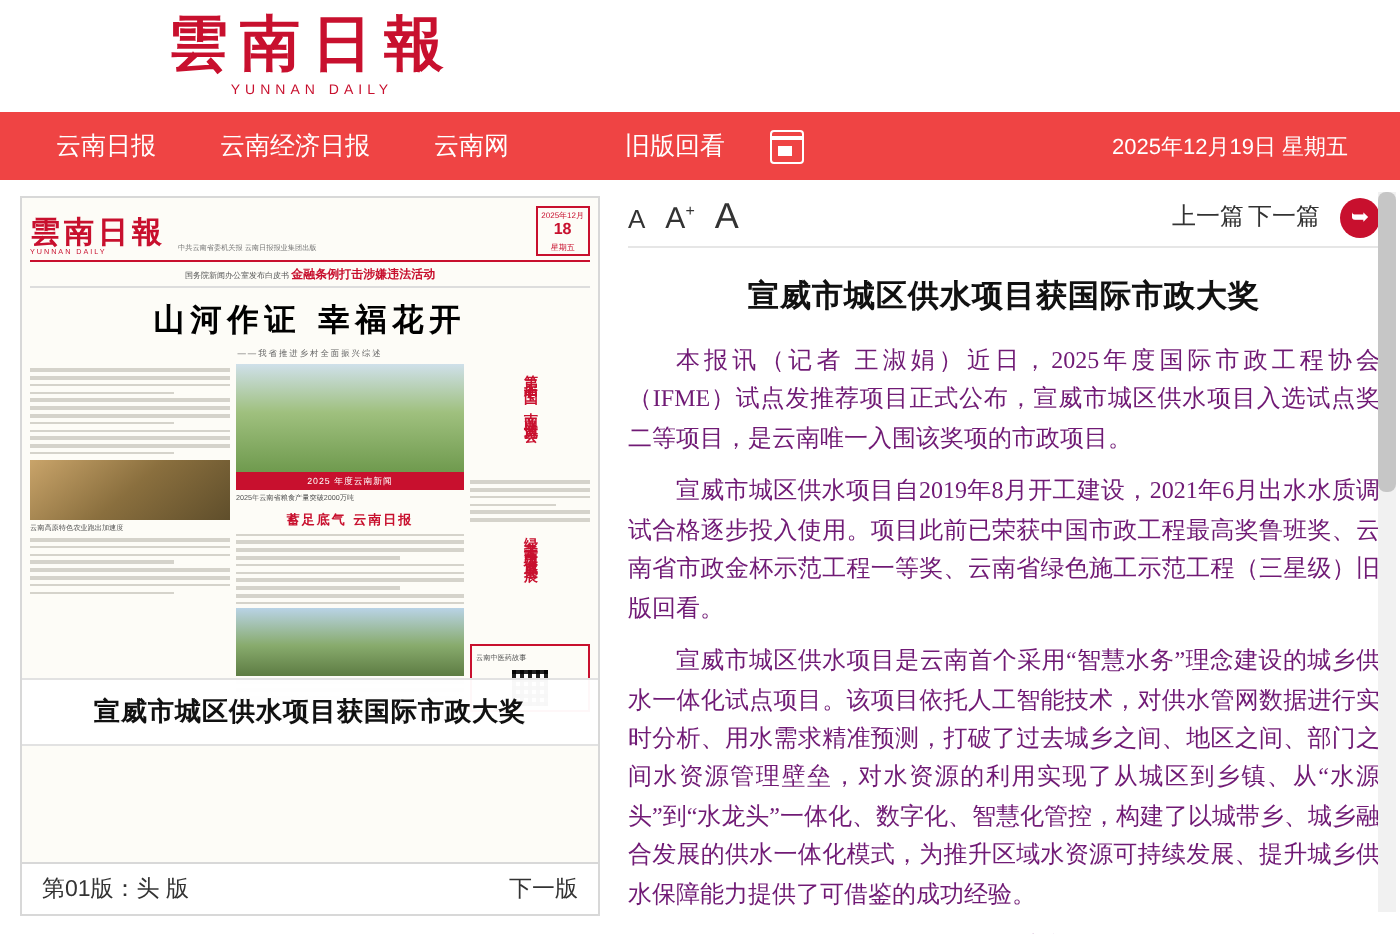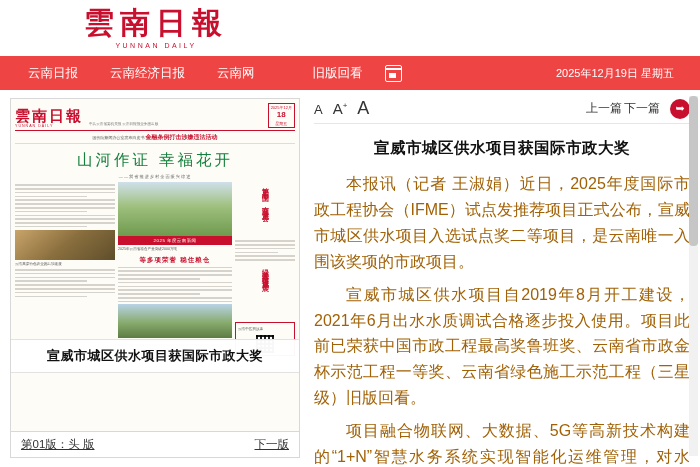--- a/index.html
+++ b/index.html
@@ -149,23 +149,23 @@
     text-align: center;
     border-bottom: 1px solid #ddd;
     padding-bottom: 1.5px;
   }
   .pp-topline .b { color: #c8102e; font-weight: bold; font-size: 6px; }
 
   .pp-title {
     text-align: center;
     font-family: "DejaVu Serif", serif;
     font-size: 15.5px;
-    font-weight: normal;
+    font-weight: bold;
     letter-spacing: 3px;
-    color: #15803d;
+    color: #000000;
     margin: 6px 0 3px;
   }
   .pp-sub {
     text-align: center;
     font-size: 4.2px;
     color: #666;
     letter-spacing: 1px;
     margin-bottom: 3px;
   }
 
@@ -266,21 +266,21 @@
     align-items: center;
     justify-content: space-between;
     border: 1px solid #d8d8d8;
     border-top: none;
     height: 26px;
     padding: 0 10px;
     font-size: 11.5px;
     color: #333;
     background: #fff;
   }
-  .paper-footer span { cursor: pointer; text-decoration: underline; }
+  .paper-footer span { cursor: pointer; }
 
   
   .article-col {
     flex: 1;
     padding-left: 14px;
     display: flex;
     flex-direction: column;
     min-width: 0;
   }
   .art-toolbar {
@@ -321,25 +321,26 @@
   .art-title {
     font-family: "DejaVu Serif", serif;
     font-size: 15.5px;
     font-weight: bold;
     color: #111;
     text-align: center;
     margin: 14px 0 12px;
     letter-spacing: 0.5px;
   }
   .art-body {
-    font-size: 16px;
+    font-size: 12px;
     line-height: 1.62;
-    color: #a16207;
+    color: #701a75;
     text-align: justify;
     overflow: hidden;
+    font-family: Liberation Serif, serif;
   }
   .art-body p { margin: 0 0 7px; text-indent: 2em; }
 
   
   .scrollbar {
     position: absolute;
     right: 2px;
     top: 96px;
     width: 9px;
     height: 360px;
@@ -431,21 +432,21 @@
                   <div></div>
                   <div></div>
                   <div></div>
               </div>
             </div>
 
             <div class="pp-c2">
               <div class="pp-photo sky"></div>
               <div class="pp-redbar">2025 年度云南新闻</div>
               <div class="pp-cap">2025年云南省粮食产量突破2000万吨</div>
-              <div class="pp-hl red">等多项荣誉 稳住粮仓</div>
+              <div class="pp-hl red">蓄足底气 云南日报</div>
               <div class="lines">
                 <div></div>
                   <div></div>
                   <div></div>
                   <div></div>
                 <div></div>
                   <div></div>
                   <div></div>
                   <div></div>
                 <div></div>
@@ -500,20 +501,21 @@
           <span>下一篇</span>
           <span class="share-btn">➥</span>
         </div>
       </div>
 
       <div class="art-title">宣威市城区供水项目获国际市政大奖</div>
 
       <div class="art-body">
         <p>本报讯（记者 王淑娟）近日，2025年度国际市政工程协会（IFME）试点发推荐项目正式公布，宣威市城区供水项目入选试点奖二等项目，是云南唯一入围该奖项的市政项目。</p>
         <p>宣威市城区供水项目自2019年8月开工建设，2021年6月出水水质调试合格逐步投入使用。项目此前已荣获中国市政工程最高奖鲁班奖、云南省市政金杯示范工程一等奖、云南省绿色施工示范工程（三星级）旧版回看。</p>
+        <p>宣威市城区供水项目是云南首个采用“智慧水务”理念建设的城乡供水一体化试点项目。该项目依托人工智能技术，对供水管网数据进行实时分析、用水需求精准预测，打破了过去城乡之间、地区之间、部门之间水资源管理壁垒，对水资源的利用实现了从城区到乡镇、从“水源头”到“水龙头”一体化、数字化、智慧化管控，构建了以城带乡、城乡融合发展的供水一体化模式，为推升区域水资源可持续发展、提升城乡供水保障能力提供了可借鉴的成功经验。</p>
         <p>项目融合物联网、大数据、5G等高新技术构建的“1+N”智慧水务系统实现智能化运维管理，对水厂、泵站、管网、用户端进行全过程海量的水务数据进行分析和处理，为决策提供科学依据。项目的建成运行大幅提升了供水运行效率和安全性，平台还推出了线上业务办理功能，用户只需通过手机，就能轻松办理报装、报停、水费缴纳等业务，还能随时查看家里的用水趋势、水质等情况，享受到了更加便捷的用水服务。</p>
       </div>
     </div>
   </div>
 
   <div class="scrollbar">
     <div class="scroll-thumb"></div>
   </div>
 </div>
 

